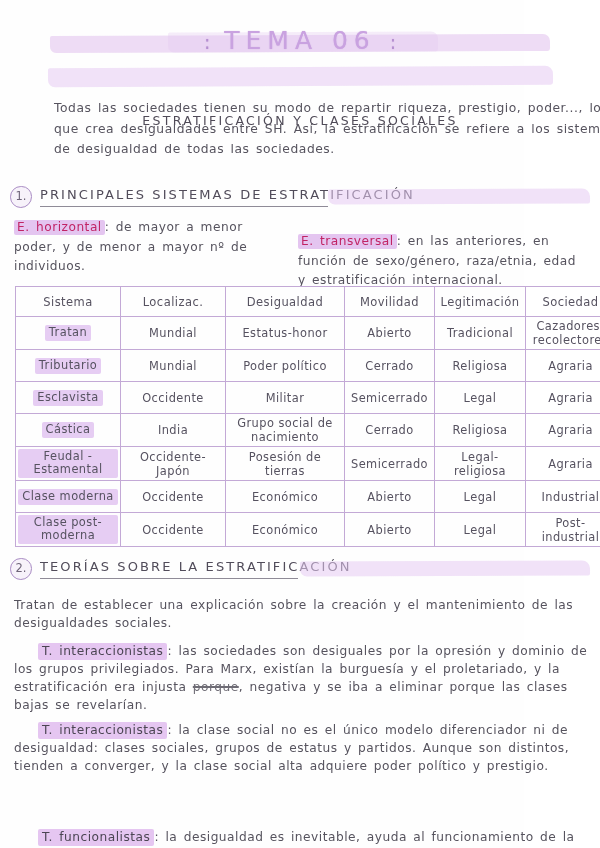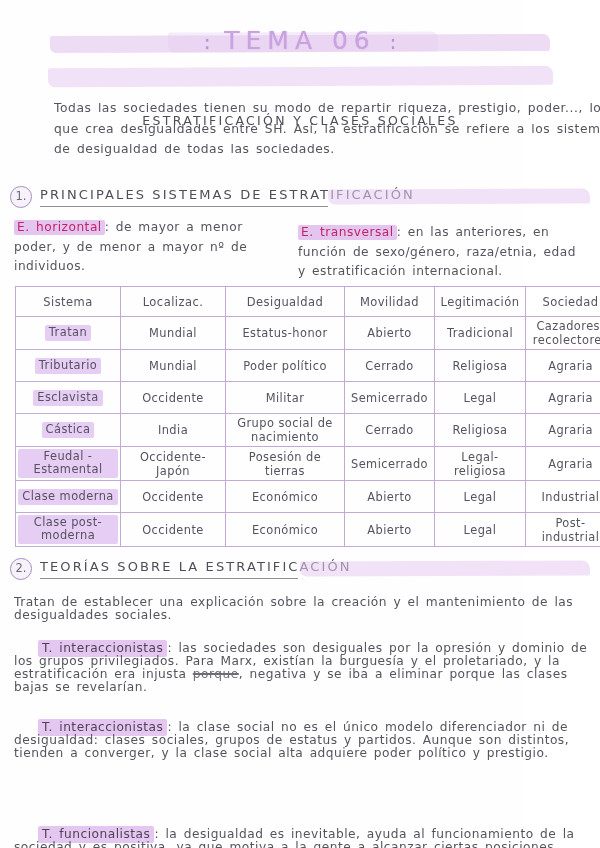--- a/index.html
+++ b/index.html
@@ -181,21 +181,21 @@
   
   .defcol {
     position: absolute;
     font-size: 12.2px;
     line-height: 19.5px;
     letter-spacing: 0.5px;
     color: #56535e;
     word-spacing: 2px;
   }
   #def-horizontal { left: 14px; top: 218px; width: 272px; }
-  #def-transversal { left: 298px; top: 223px; width: 290px; }
+  #def-transversal { left: 298px; top: 232px; width: 290px; }
 
   .hl {
     background: #e3c2f0;
     opacity: .95;
     padding: 0 3px 1px 3px;
     border-radius: 2px;
     color: #be185d;
     box-decoration-break: clone;
     -webkit-box-decoration-break: clone;
   }
@@ -242,21 +242,21 @@
   .col-local   { width: 100px; }
   .col-desig   { width: 114px; }
   .col-movil   { width: 85px; }
   .col-legit   { width: 86px; margin-left: 32px; }
   .col-socie   { width: 85px; }
 
   
   .theory {
     position: absolute;
     font-size: 12.2px;
-    line-height: 13px;
+    line-height: 18px;
     letter-spacing: 0.5px;
     color: #56535e;
     word-spacing: 2px;
   }
   #theory-intro { left: 14px; top: 596px; width: 574px; }
   #theory-1 { left: 14px; top: 642px; width: 576px; }
   #theory-2 { left: 14px; top: 721px; width: 576px; }
   #theory-3 { left: 14px; top: 780px; width: 576px; margin-top: 48px; }
 
   .theory .lead {

